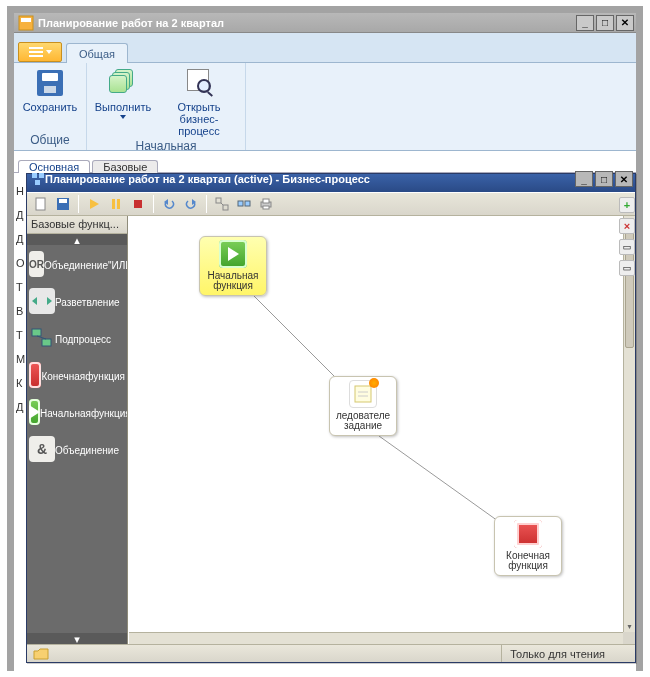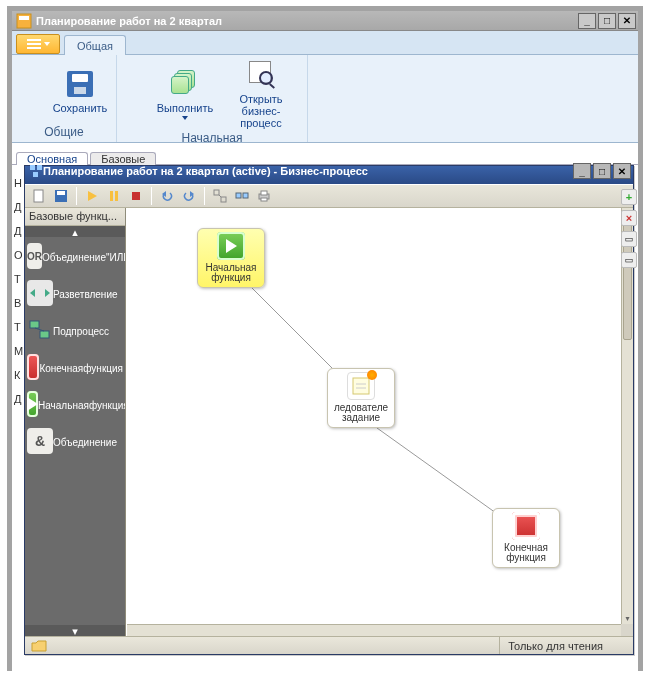--- a/index.html
+++ b/index.html
@@ -9,21 +9,21 @@
     font-size: 11px;
     background: #fff;
     width: 650px; height: 677px;
     overflow: hidden;
     position: relative;
   }
   .outer-window {
     position: absolute;
     left: 7px; top: 6px;
     width: 636px; height: 665px;
-    border: 5px solid #a3a3a3;
+    border: 7px solid #a3a3a3;
     background: #fff;
   }
   
   .outer-title {
     height: 20px;
     background: linear-gradient(#b8b8b8, #a8a8a8);
     display: flex; align-items: center;
     padding: 0 2px 0 4px;
     color: #fff;
     font-weight: bold;
@@ -35,21 +35,21 @@
     width: 18px; height: 16px;
     background: #c9c9c9;
     border: 1px solid #666;
     margin-left: 2px; display: flex;
     align-items: center; justify-content: center;
     font-size: 10px; color: #000;
     cursor: pointer;
   }
   
   .file-strip {
-    height: 24px;
+    height: 30px;
     background: #d6e5f3;
     display: flex; align-items: flex-end;
     padding-left: 4px;
     border-bottom: 1px solid #9db6cf;
   }
   .file-btn {
     width: 44px; height: 20px;
     background: linear-gradient(#ffd86f, #ffb733);
     border: 1px solid #c88f1e;
     border-radius: 2px;
@@ -79,21 +79,21 @@
     background: #e8f1fa;
     border-bottom: 1px solid #9db6cf;
     display: flex;
   }
   .ribbon-group {
     border-right: 1px solid #c6d8ea;
     padding: 2px 6px 0 6px;
     display: flex; flex-direction: column;
     align-items: center;
   }
-  .ribbon-group-body { flex: 1; display: flex; align-items: center; gap: 6px; margin-left: 32px; }
+  .ribbon-group-body { flex: 1; display: flex; align-items: flex-start; gap: 6px; }
   .ribbon-group-label {
     font-size: 12px; color: #3b5c86; text-align: center;
     padding: 2px 0 3px 0; width: 100%;
   }
   .ribbon-btn {
     display: flex; flex-direction: column; align-items: center;
     width: 60px; text-align: center;
     color: #15428b;
     padding-top: 2px;
   }

